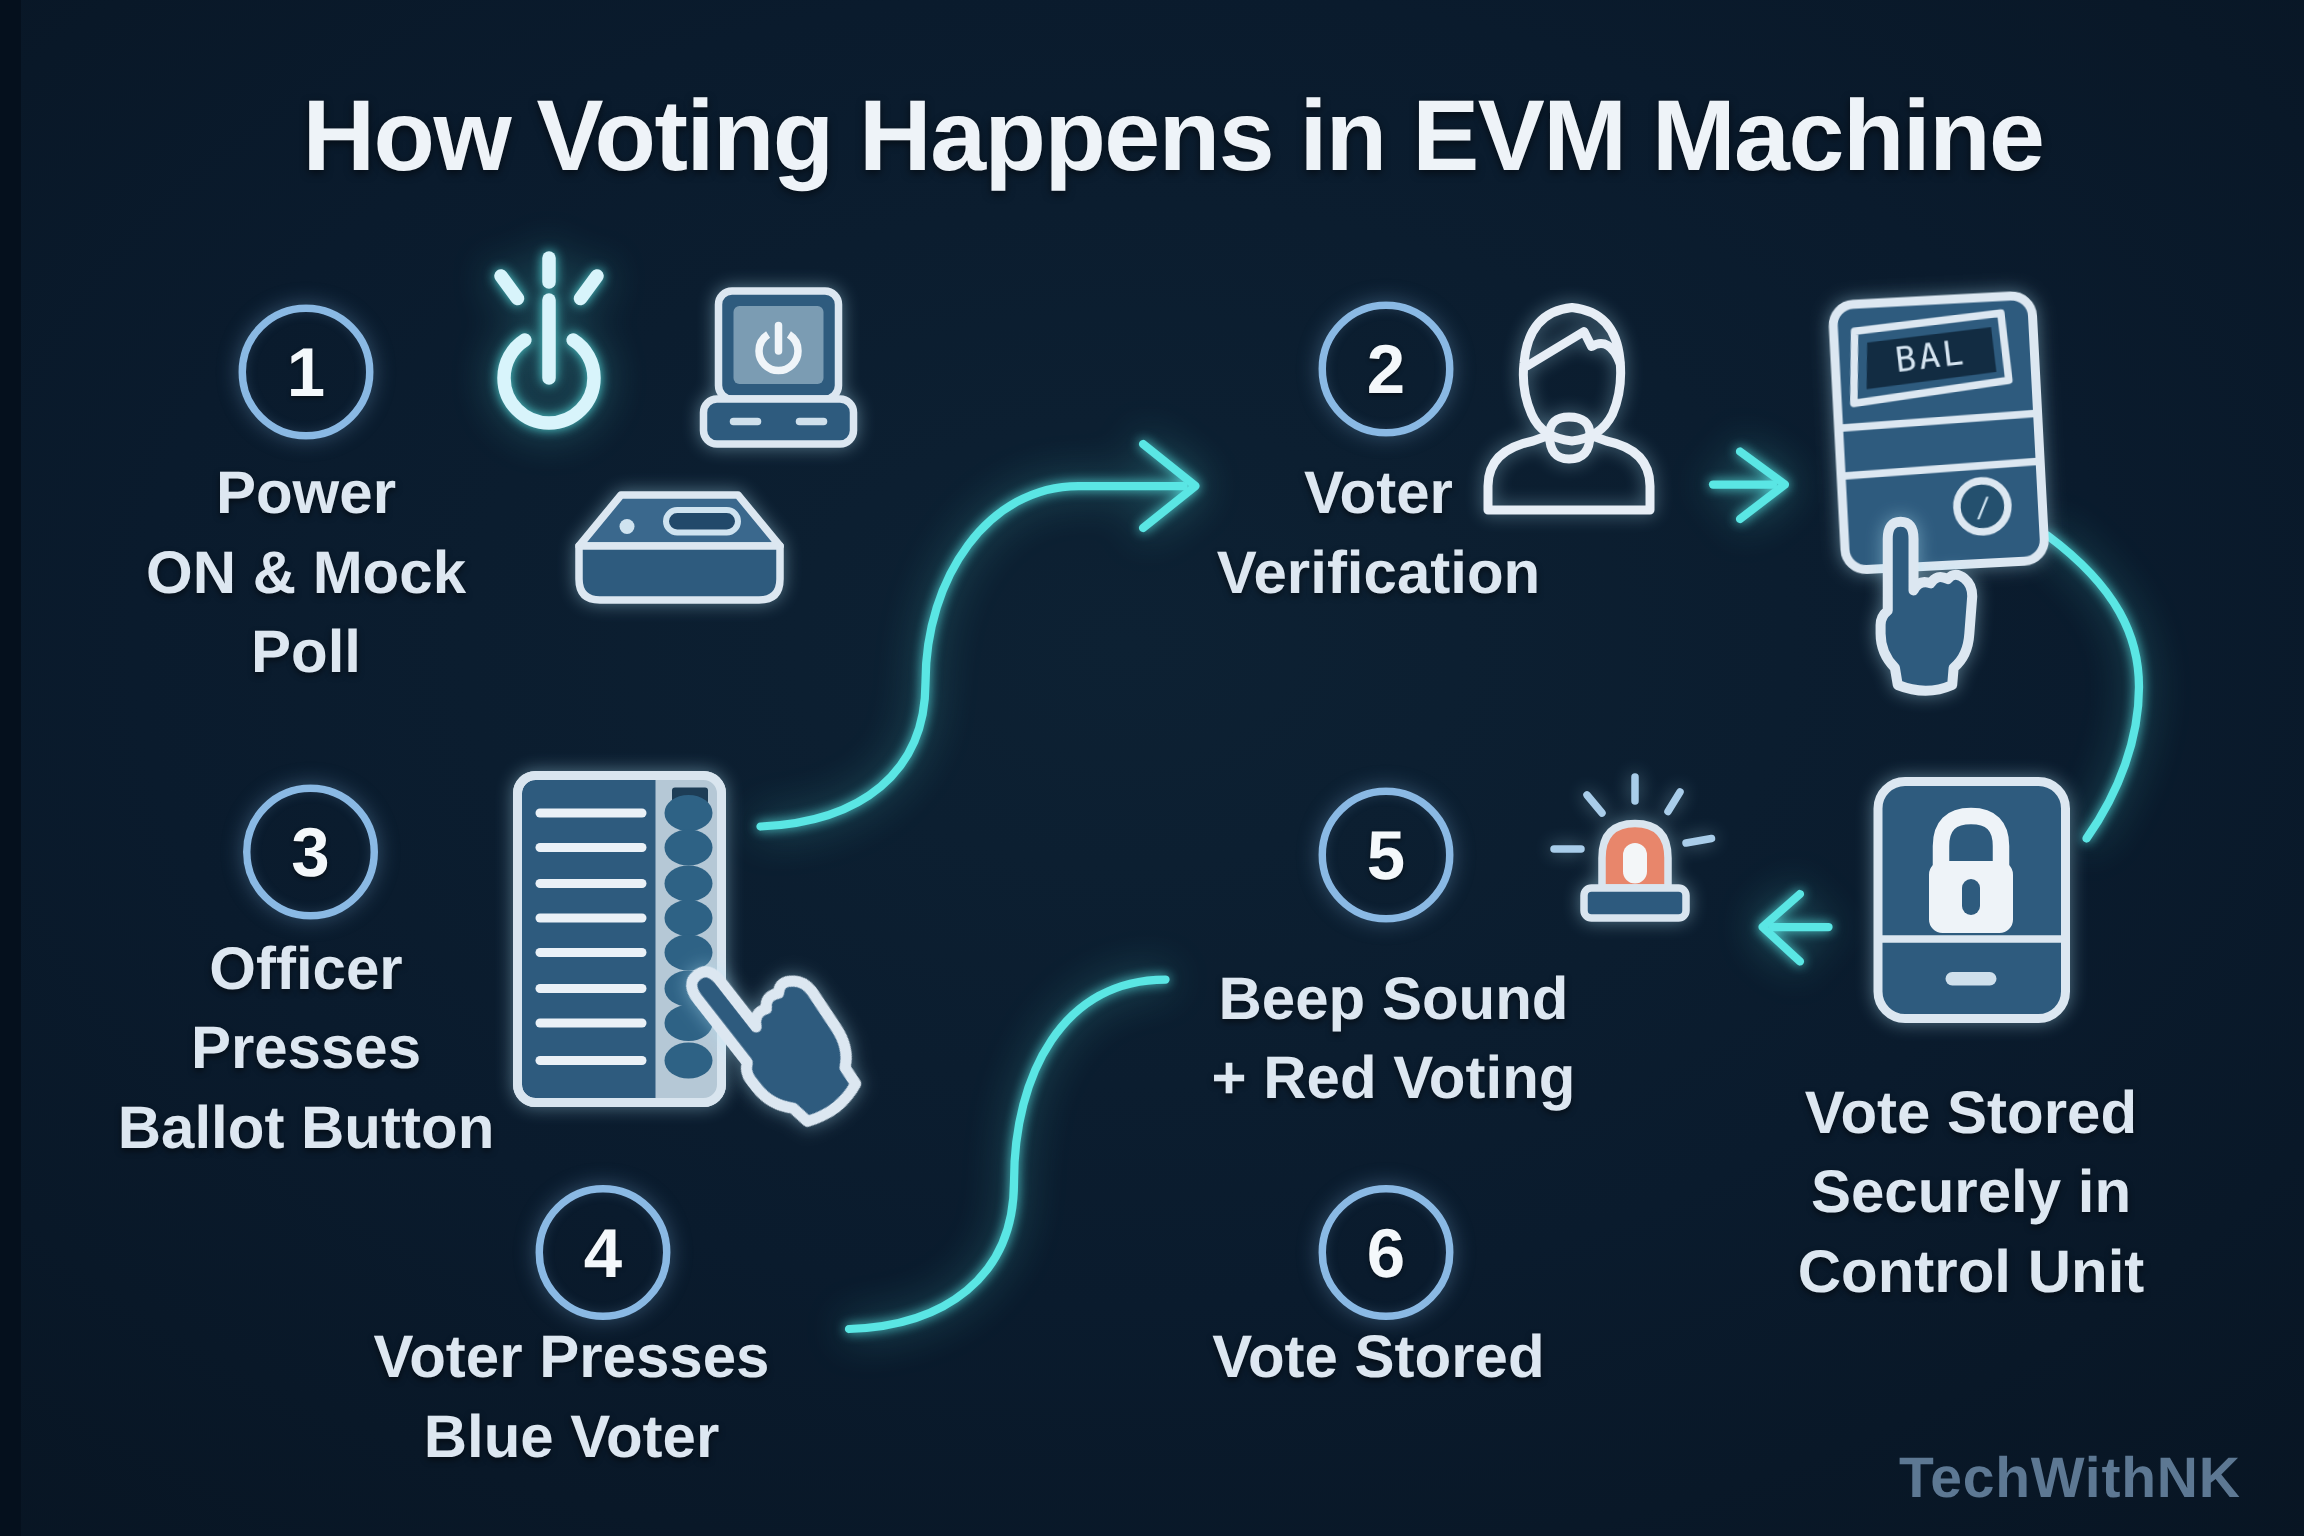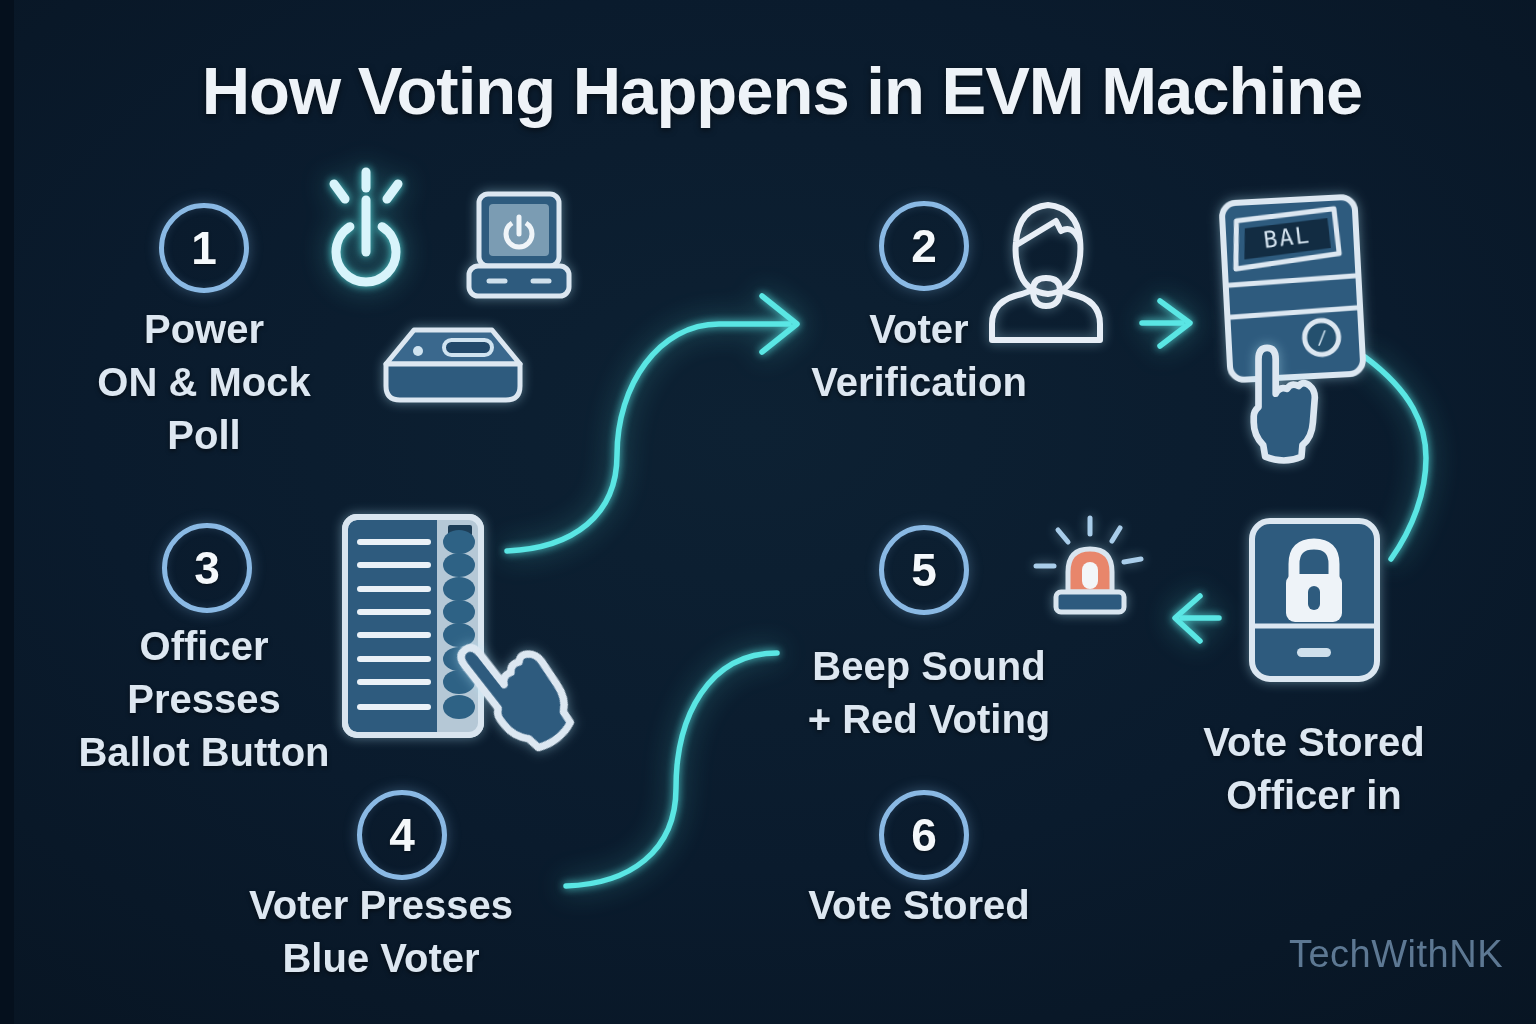--- a/index.html
+++ b/index.html
@@ -21,22 +21,22 @@
     box-shadow:0 0 14px rgba(134,185,228,.35), inset 0 0 8px rgba(134,185,228,.18);
     text-shadow:0 1px 3px rgba(0,0,0,.5);
   }
   .step-label{
     position:absolute;width:400px;text-align:center;color:#dde7f1;
     font-size:40px;font-weight:600;line-height:53px;
     text-shadow:0 2px 4px rgba(0,0,0,.5);
   }
   .cu-caption{width:360px;}
   .watermark{
-    position:absolute;left:1252px;top:933px;width:260px;text-align:center;
-    font-size:38px;font-weight:400;color:#5d7893;letter-spacing:.5px;
+    position:absolute;left:1252px;top:965px;width:260px;text-align:left;
+    font-size:38px;font-weight:700;color:#5d7893;letter-spacing:.5px;
   }
   svg.icon{position:absolute;overflow:visible;}
   .glow-cyan{filter:drop-shadow(0 0 4px rgba(90,230,228,.9)) drop-shadow(0 0 14px rgba(90,230,228,.40));}
   .glow-soft{filter:drop-shadow(0 0 6px rgba(180,230,250,.45));}
   .flow-layer{position:absolute;left:0;top:0;width:1536px;height:1024px;pointer-events:none;}
 </style>
 </head>
 <body>
 
 <div id="canvas">
@@ -193,21 +193,22 @@
     <rect x="5" y="5" width="125" height="158" rx="18" fill="#2e5b7e" stroke="#dce7f1" stroke-width="6"></rect>
     <line x1="5" y1="110" x2="130" y2="110" stroke="#dce7f1" stroke-width="5"></line>
     <path d="M47,62 L47,48 Q47,28 67,28 Q87,28 87,48 L87,62" fill="none" stroke="#eef3f8" stroke-width="11" stroke-linecap="round"></path>
     <rect x="39" y="58" width="56" height="48" rx="9" fill="#eef3f8"></rect>
     <rect x="61" y="70" width="12" height="24" rx="6" fill="#2e5b7e"></rect>
     <rect x="50" y="132" width="34" height="9" rx="4.5" fill="#cfe0ec"></rect>
   </svg>
 
   <div class="step-label cu-caption" style="left:1120px;top:716px;">
     <div>Vote Stored</div>
-    <div>Officer in</div>
+    <div>Securely in</div>
+    <div>Control Unit</div>
   </div>
 
   <div class="step-circle" style="left:865px;top:790px;">
     <span>6</span>
   </div>
   <div class="step-label" style="left:705px;top:879px;">
     <div>Vote Stored</div>
   </div>
 
   <div class="watermark">TechWithNK</div>

